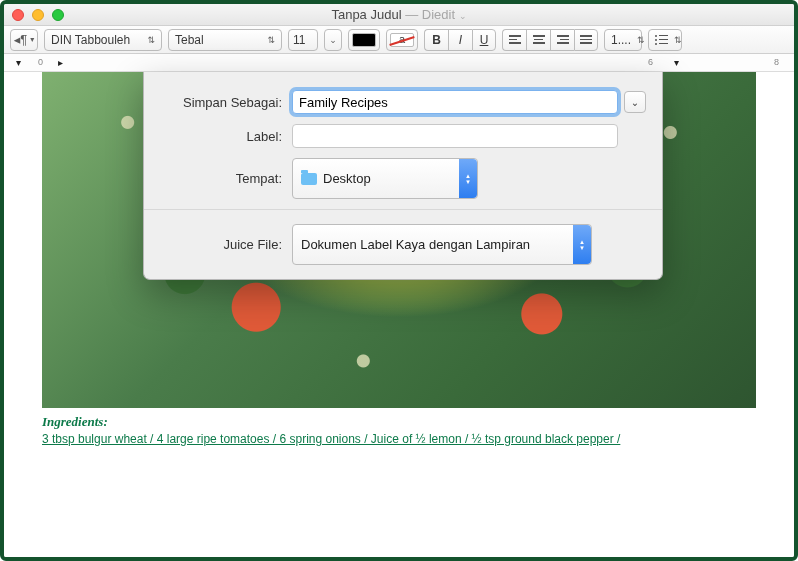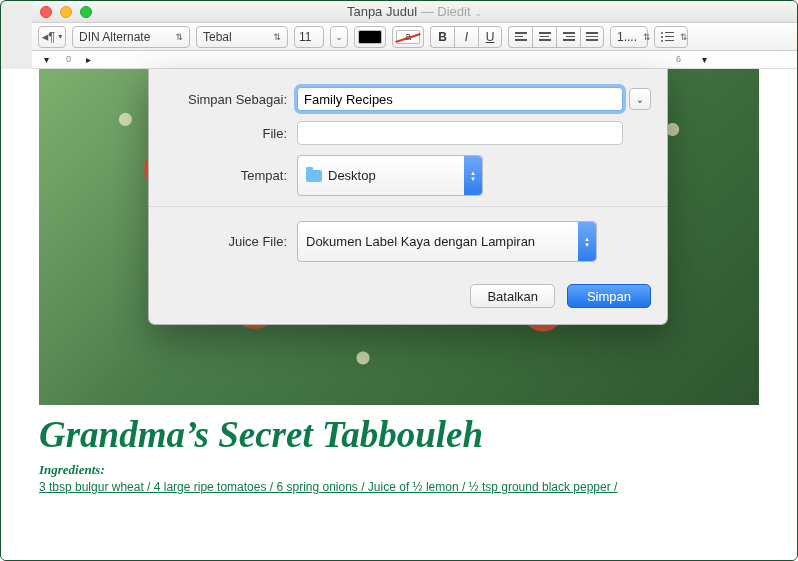--- a/index.html
+++ b/index.html
@@ -6,26 +6,25 @@
 body {
   width: 798px; height: 561px;
   font-family: -apple-system, "Helvetica Neue", Arial, sans-serif;
   font-size: 13px;
   background: #fff;
   overflow: hidden;
   position: relative;
 }
 .window {
   width: 798px; height: 561px;
-  border: 1px solid #14532d;
+  border: 4px solid #14532d;
   border-radius: 6px;
   overflow: hidden;
   background: #ececec;
   position: relative;
-  padding-left: 31px;
 }
 .titlebar {
   height: 22px;
   background: linear-gradient(#f6f6f6,#e6e6e6);
   border-bottom: 1px solid #d0d0d0;
   display: flex;
   align-items: center;
   padding: 0 8px;
   position: relative;
 }
@@ -56,21 +55,21 @@
   background: linear-gradient(#ffffff,#f1f1f1);
   border: 1px solid #bcbcbc;
   border-radius: 4px;
   display: flex; align-items: center;
   font-size: 12px; color: #3a3a3a;
   padding: 0 6px;
 }
 .tb-sel { gap: 6px; }
 .tb-sel .chev { font-size: 9px; color: #5f5f5f; margin-left: auto; }
 .tb-sel.font { width: 118px; }
-.tb-sel.weight { width: 92px; }
+.tb-sel.weight { width: 114px; }
 .tb-sel.size { width: 30px; padding: 0 4px; }
 .tb-btn.sizechev { width: 18px; justify-content:center; font-size:9px; color:#5f5f5f; }
 .tb-btn.pilcrow { width: 28px; justify-content:center; padding:0; }
 .tb-btn.pilcrow .glyph { font-size:13px; color:#5a5a5a; }
 .tb-btn.pilcrow .chev { font-size:8px; color:#5f5f5f; margin-left:3px; }
 .swatch { width: 24px; height: 14px; border: 1px solid #bbb; border-radius:2px; }
 .swatch.black { background:#000; }
 .swatch.strike { background:#fff; position:relative; }
 .swatch.strike::after { content:""; position:absolute; left:-2px; right:-2px; top:50%; height:2px; background:#d9352b; transform:rotate(-18deg); }
 .swatch.strike::before { content:"a"; position:absolute; left:0; right:0; text-align:center; font-size:11px; color:#333; top:-1px; }
@@ -139,21 +138,21 @@
   margin-top: 8px;
 }
 .recipe-intro { font-size: 13px; color:#1a1a1a; font-weight:600; margin-top:6px; }
 .ingredients-label { font-family: Georgia, serif; font-style: italic; font-weight:bold; color:#0d7a4a; font-size:13px; margin-top:6px; }
 .ingredients-line { font-size:12px; color:#0d7a4a; text-decoration:underline; margin-top:2px; }
 
 
 .sheet {
   position: absolute;
   top: 68px;
-  left: 147px;
+  left: 139px;
   width: 520px;
   background: #efefef;
   border: 1px solid #b7b7b7;
   border-top: none;
   border-radius: 0 0 7px 7px;
   box-shadow: 0 14px 36px rgba(0,0,0,.3);
   z-index: 50;
 }
 .sheet-body { padding: 18px 16px 10px 16px; }
 .sheet-row { display:flex; align-items:center; margin-bottom:10px; }
@@ -221,21 +220,21 @@
       <span>Tanpa Judul</span><span class="muted"> — Diedit</span><span class="title-chevron">⌄</span>
     </div>
   </div>
 
   <div class="toolbar">
     <div class="tb-btn pilcrow">
       <span class="glyph">◂¶</span>
         <span class="chev">▾</span>
     </div>
     <div class="tb-sel font">
-      <span>DIN Alternate</span>
+      <span>DIN Tabbouleh</span>
       <span class="chev">⇅</span>
     </div>
     <div class="tb-sel weight">
       <span>Tebal</span>
       <span class="chev">⇅</span>
     </div>
     <div class="tb-sel size">
       <span>11</span>
     </div>
     <div class="tb-btn sizechev">⌄</div>
@@ -314,60 +313,51 @@
     <span class="num" style="left:34px">0</span>
     <span class="marker" style="left:54px">▸</span>
     <span class="num" style="left:644px">6</span>
     <span class="marker" style="left:670px">▾</span>
     <span class="num" style="left:770px">8</span>
   </div>
 
   <div class="doc-area">
     <div class="doc-content">
       <div class="food-img"></div>
-      <div class="recipe-title">Grandma’s Secret Tabbouleh</div>
       <div class="ingredients-label">Ingredients:</div>
       <div class="ingredients-line">3 tbsp bulgur wheat / 4 large ripe tomatoes / 6 spring onions / Juice of ½ lemon / ½ tsp ground black pepper /</div>
     </div>
   </div>
 
   <div class="sheet">
     <div class="sheet-body">
       <div class="sheet-row">
         <div class="sheet-label">Simpan Sebagai:</div>
         <input class="sheet-input focus" value="Family Recipes" style="">
         <div class="expand-btn">
           <span>⌄</span>
         </div>
       </div>
       <div class="sheet-row">
-        <div class="sheet-label">File:</div>
+        <div class="sheet-label">Label:</div>
         <input class="sheet-input" value="" style="">
         <div style="width:28px"></div>
       </div>
       <div class="sheet-row">
         <div class="sheet-label">Tempat:</div>
         <div class="popup where">
           <span class="folder-ico"></span>
           <span>Desktop</span>
           <span class="pop-end"></span>
         </div>
       </div>
       <div class="sheet-sep"></div>
       <div class="sheet-row" style="margin-bottom:4px">
         <div class="sheet-label">Juice File:</div>
         <div class="popup format">
           <span>Dokumen Label Kaya dengan Lampiran</span>
           <span class="pop-end"></span>
         </div>
       </div>
     </div>
-    <div class="sheet-footer">
-      <div class="btn btn-default">
-        <span>Batalkan</span>
-      </div>
-      <div class="btn btn-primary">
-        <span>Simpan</span>
-      </div>
-    </div>
   </div>
 
 </div>
 
 </body></html>

